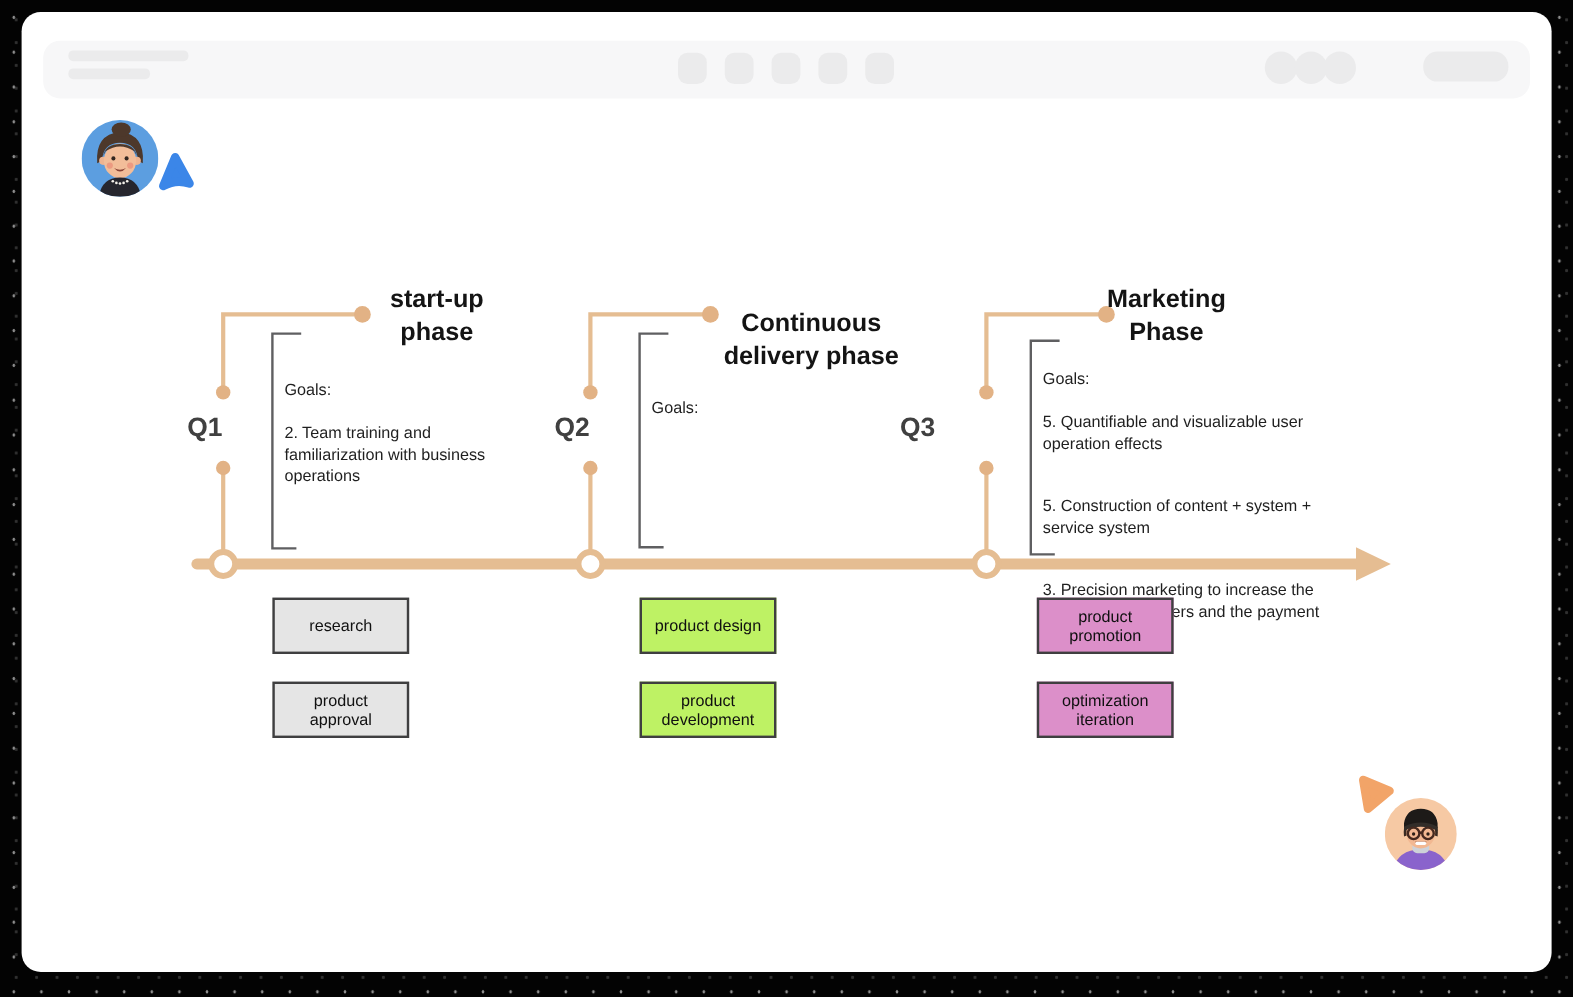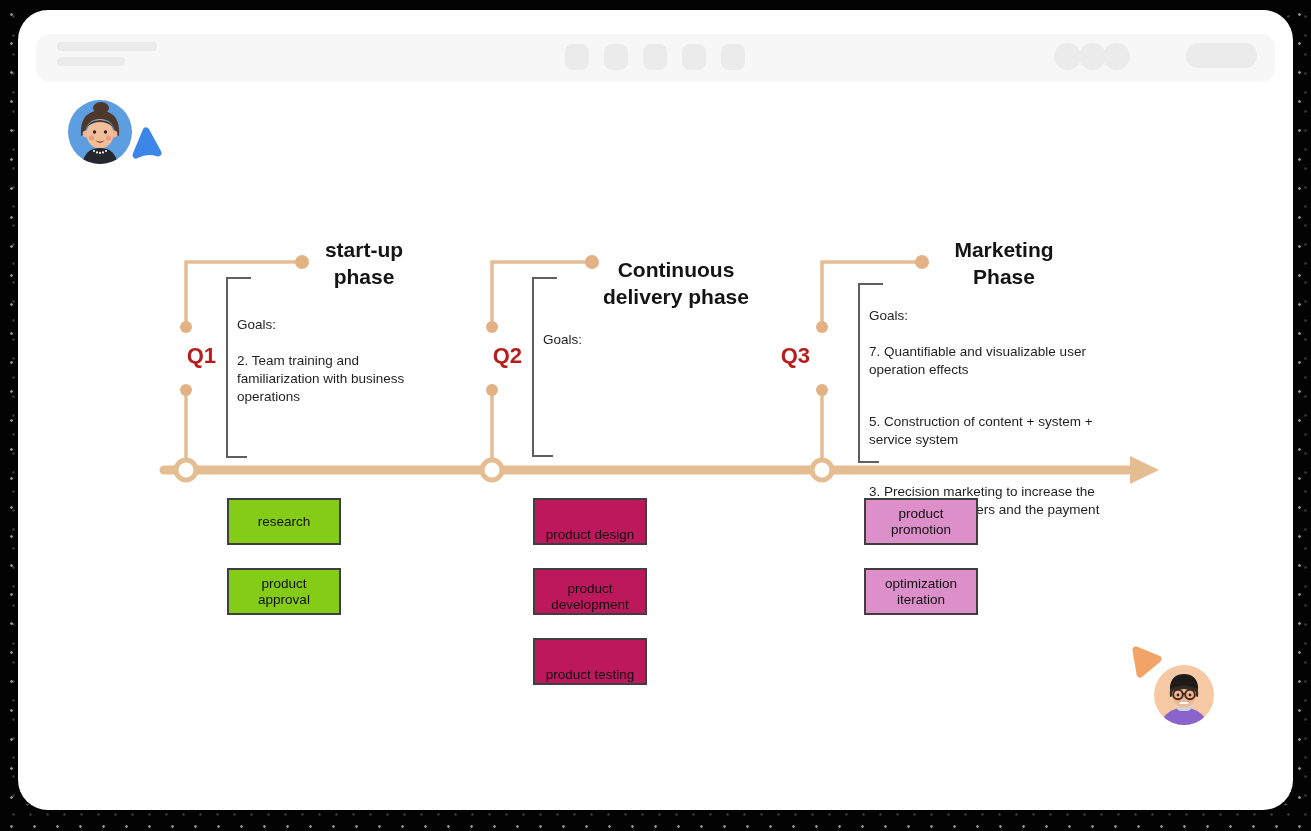--- a/index.html
+++ b/index.html
@@ -9,54 +9,54 @@
     background-color:#030303;
     background-image:
       radial-gradient(rgba(255,255,255,0.55) 1px, transparent 1.4px),
       radial-gradient(rgba(255,255,255,0.30) 1px, transparent 1.4px),
       radial-gradient(rgba(255,255,255,0.18) 1px, transparent 1.5px);
     background-size:23px 29px, 37px 31px, 17px 19px;
     background-position:0 0, 9px 14px, 5px 7px;
   }
   .window{
     position:absolute;left:18px;top:10px;width:1275px;height:800px;
-    background:#ffffff;border-radius:30px;
+    background:#ffffff;border-radius:16px;
   }
   
   .topbar{position:absolute;left:18px;top:24px;width:1239px;height:48px;background:#f7f7f8;border-radius:14px;}
   .ph{position:absolute;background:#ebebec;}
   .tl1{left:21px;top:8px;width:100px;height:9px;border-radius:4px;}
   .tl2{left:21px;top:23px;width:68px;height:9px;border-radius:4px;}
   .sq{top:10px;width:24px;height:26px;border-radius:8px;}
   .sq1{left:529px;} .sq2{left:568px;} .sq3{left:607px;} .sq4{left:646px;} .sq5{left:685px;}
   .cir{top:9px;width:27px;height:27px;border-radius:50%;}
   .c1{left:1018px;} .c2{left:1043px;} .c3{left:1067px;}
   .pill{left:1150px;top:9px;width:71px;height:25px;border-radius:12px;}
   
   .title{position:absolute;top:226px;font-weight:bold;font-size:21px;line-height:27px;text-align:center;white-space:pre-line;color:#141414;}
   .title.p1{left:236px;width:220px;}
   .title.p2{left:538px;width:240px;margin-top:20px;}
-  .title.p3{left:876px;width:220px;}
-  .qlabel{position:absolute;top:333px;width:60px;text-align:right;font-size:22px;font-weight:bold;color:#b91c1c;}
+  .title.p3{left:844px;width:220px;}
+  .qlabel{position:absolute;top:333px;width:60px;text-align:left;font-size:22px;font-weight:bold;color:#404040;}
   .qlabel.p1{left:138px;} .qlabel.p2{left:444px;} .qlabel.p3{left:732px;}
   .goals{position:absolute;font-size:13.5px;line-height:18px;color:#1f1f1f;white-space:pre-line;}
   .goals.p1{left:219px;top:288px;width:202px;}
   .goals.p2{left:525px;top:303px;width:222px;}
   .goals.p3{left:851px;top:279px;width:264px;}
   .goals .g{margin:0;}
   .goals .g + .g{margin-top:16px;}
   .goals .gh{margin:0;}
   
   .task{
     position:absolute;width:114px;height:47px;border:2px solid #3f3f40;box-sizing:border-box;
     display:flex;align-items:center;justify-content:center;text-align:center;
     font-size:13.5px;line-height:16px;white-space:pre-line;color:#101010;cursor:default;
   }
-  .fill-q1{background:#84cc16;}
-  .fill-q2{background:#be185d;align-items:flex-end;}
+  .fill-q1{background:#e5e5e5;}
+  .fill-q2{background:#bef264;}
   .fill-q3{background:#dc8fc9;}
   .p1t0{left:209px;top:488px;} .p1t1{left:209px;top:558px;}
   .p2t0{left:515px;top:488px;} .p2t1{left:515px;top:558px;} .p2t2{left:515px;top:628px;}
   .p3t0{left:846px;top:488px;} .p3t1{left:846px;top:558px;}
   
   .diagram-svg{position:absolute;left:0;top:0;pointer-events:none;}
   .avatar{position:absolute;}
   .av1{left:50px;top:90px;width:64px;height:64px;}
   .av2{left:1136px;top:655px;width:60px;height:60px;}
   .cursor{position:absolute;}
@@ -135,36 +135,35 @@
     <div class="gh">Goals:</div>
     <div class="g">2. Team training and
 familiarization with business
 operations</div>
   </div>
   <div class="goals p2">
     <div class="gh">Goals:</div>
   </div>
   <div class="goals p3">
     <div class="gh">Goals:</div>
-    <div class="g">7. Quantifiable and visualizable user
+    <div class="g">5. Quantifiable and visualizable user
 operation effects</div>
     <div class="g">5. Construction of content + system +
 service system</div>
     <div class="g">3. Precision marketing to increase the
 number of new users and the payment
 rate</div>
   </div>
 
   <div class="task fill-q1 p1t0"><span>research</span></div>
   <div class="task fill-q1 p1t1"><span>product
 approval</span></div>
   <div class="task fill-q2 p2t0"><span>product design</span></div>
   <div class="task fill-q2 p2t1"><span>product
 development</span></div>
-  <div class="task fill-q2 p2t2"><span>product testing</span></div>
   <div class="task fill-q3 p3t0"><span>product
 promotion</span></div>
   <div class="task fill-q3 p3t1"><span>optimization
 iteration</span></div>
 
   <svg class="avatar av1" viewBox="0 0 64 64">
     <defs>
         <clipPath id="a1c">
           <circle cx="32" cy="32" r="32"></circle>
         </clipPath>

